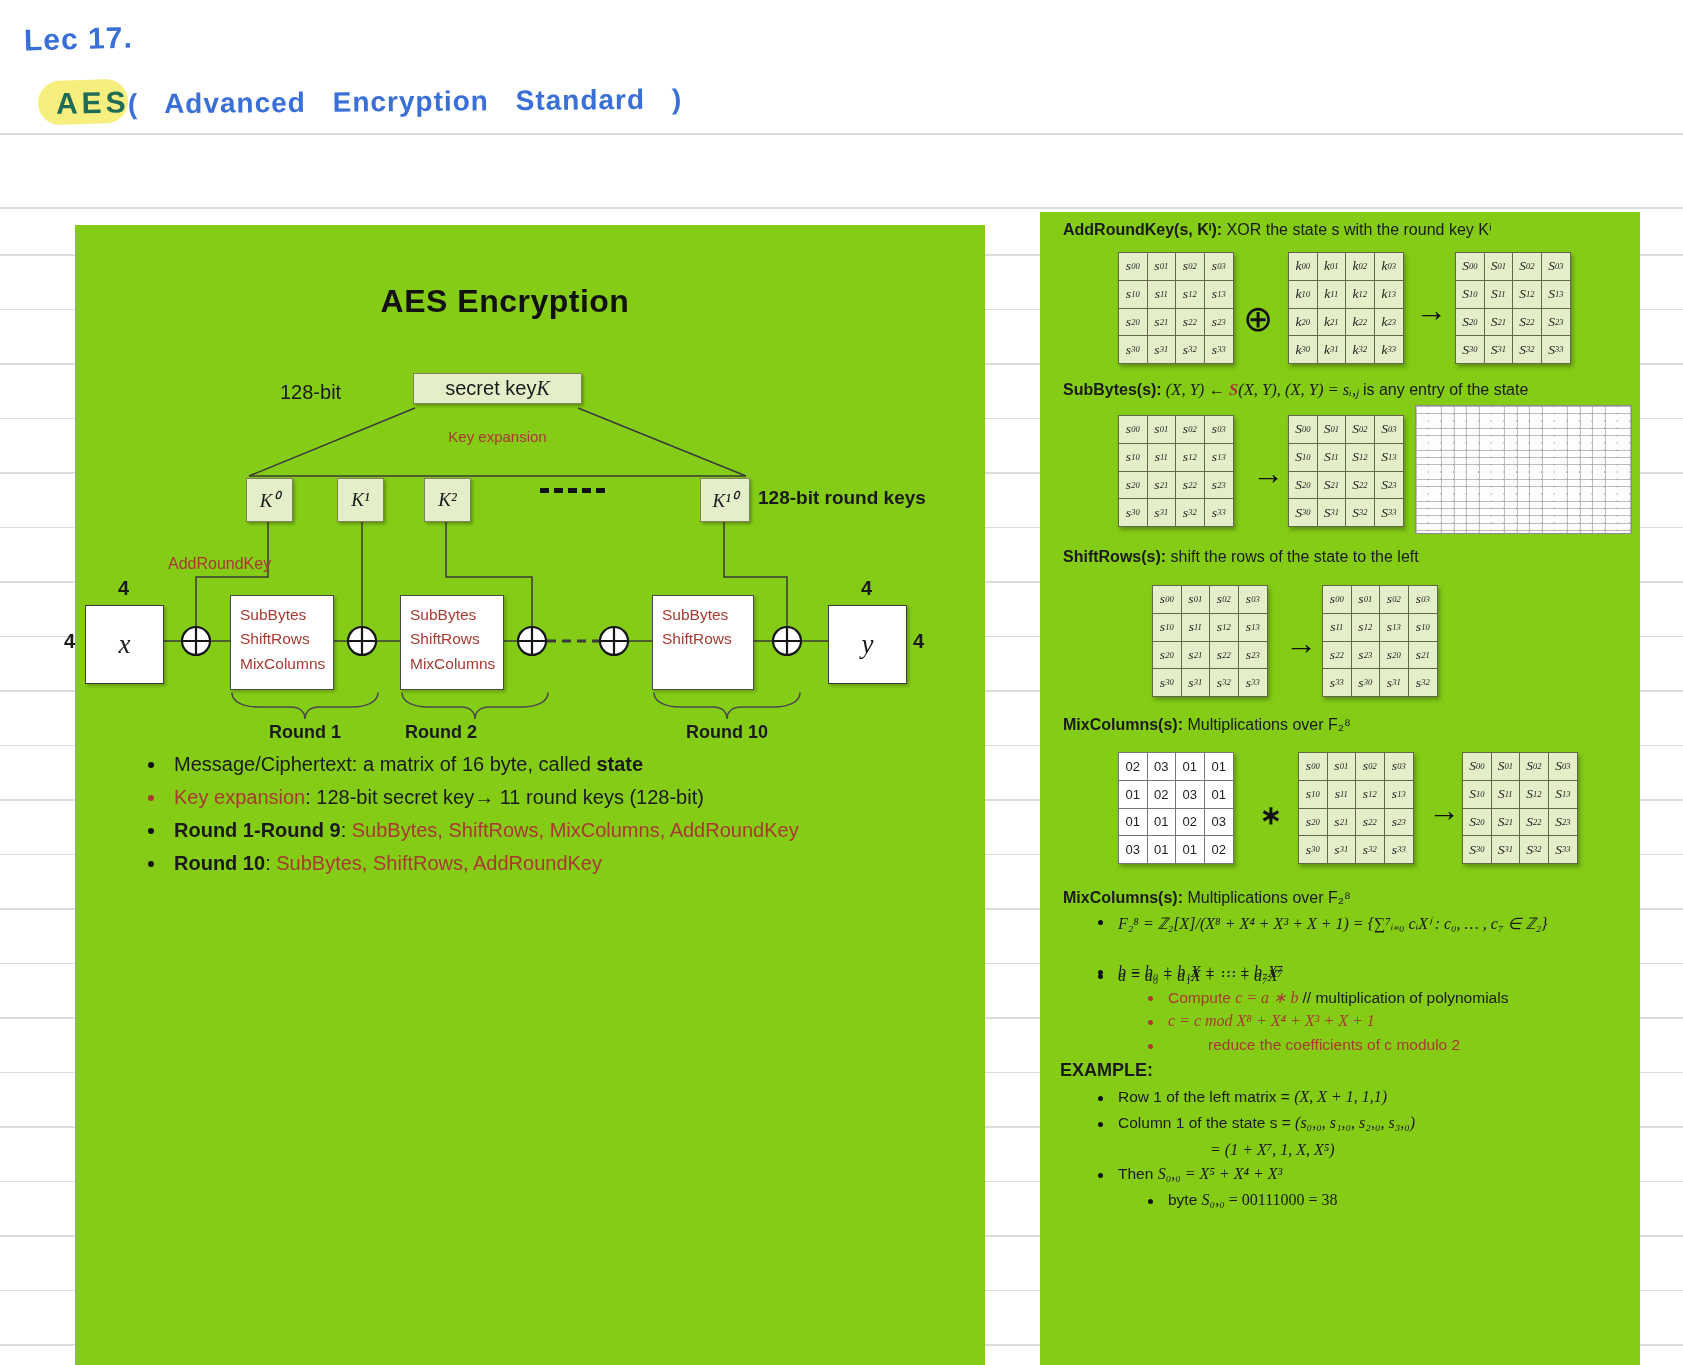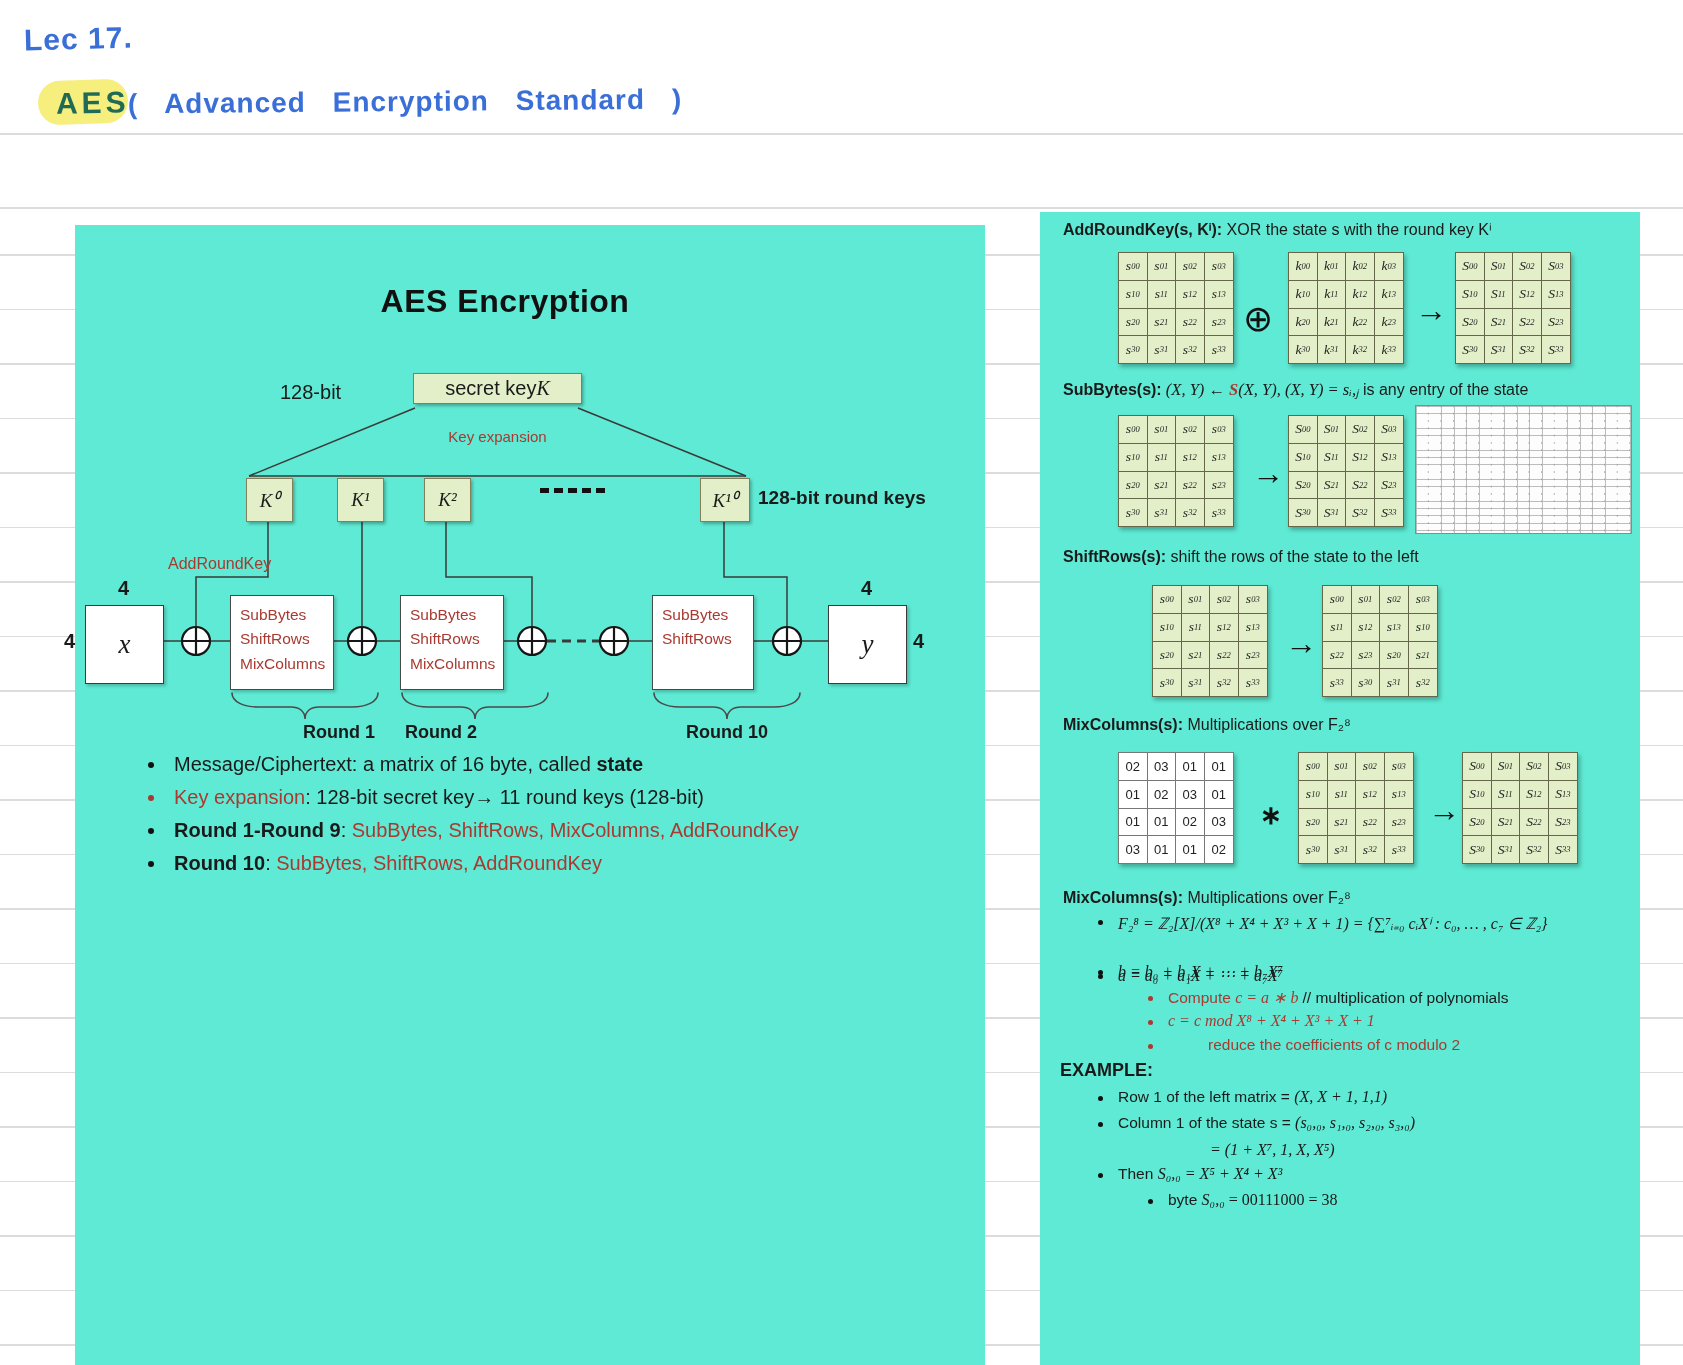--- a/index.html
+++ b/index.html
@@ -1,21 +1,21 @@
 <!DOCTYPE html>
 <html><head>
 <meta charset="utf-8">
 <style>
   html,body{margin:0;padding:0;background:#fff;}
   .page{position:relative;width:1683px;height:1365px;background:#ffffff;overflow:hidden;
         font-family:"Liberation Sans",sans-serif;color:#1a1a1a;}
   .rule{position:absolute;left:0;width:100%;height:1.5px;background:#dcdcdc;}
   .ruled-area{position:absolute;left:0;top:254px;right:0;bottom:0;
       background:repeating-linear-gradient(to bottom,#dcdcdc 0 1.5px,transparent 1.5px 54.5px);}
-  .panel{position:absolute;background:#5eead4;text-decoration:underline;}
+  .panel{position:absolute;background:#84cc16;text-decoration:underline;}
 
   
   .hw{position:absolute;color:#3a6fd8;font-weight:600;letter-spacing:1px;}
   .hw-lec{left:24px;top:22px;font-size:30px;transform:rotate(-1.5deg);}
   .hl-blob{position:absolute;left:38px;top:80px;width:90px;height:44px;background:#f6ee7d;border-radius:22px;transform:rotate(-2deg);}
   .hw-aes{left:56px;top:86px;font-size:30px;color:#1f6b55;letter-spacing:4px;transform:rotate(-1deg);}
   .hw-paren{left:128px;top:86px;font-size:28px;word-spacing:18px;transform:rotate(-0.5deg);}
 
   
   .slide-title{position:absolute;left:80px;top:58px;width:700px;text-align:center;
@@ -161,21 +161,21 @@
     <div class="rndbox red" style="left:325px;top:370px;width:93px;height:86px;">
       <div>SubBytes</div>
       <div>ShiftRows</div>
       <div>MixColumns</div>
     </div>
     <div class="rndbox red" style="left:577px;top:370px;width:91px;height:86px;">
       <div>SubBytes</div>
       <div>ShiftRows</div>
     </div>
 
-    <div class="lab" style="left:160px;top:497px;width:140px;text-align:right;font-size:18px;font-weight:700;">Round 1</div>
+    <div class="lab" style="left:160px;top:497px;width:140px;text-align:center;font-size:18px;font-weight:700;">Round 1</div>
     <div class="lab" style="left:330px;top:497px;width:140px;text-align:left;font-size:18px;font-weight:700;">Round 2</div>
     <div class="lab" style="left:582px;top:497px;width:140px;text-align:center;font-size:18px;font-weight:700;">Round 10</div>
 
     <div class="sbul" style="top:528px;">
       <span class="dot"></span>
       <span><span>Message/Ciphertext: a matrix of 16 byte, called </span><b>state</b></span>
     </div>
     <div class="sbul" style="top:561px;">
       <span class="dot r"></span>
       <span><span class="red">Key expansion</span><span>: 128-bit secret key→ 11 round keys (128-bit)</span></span>

